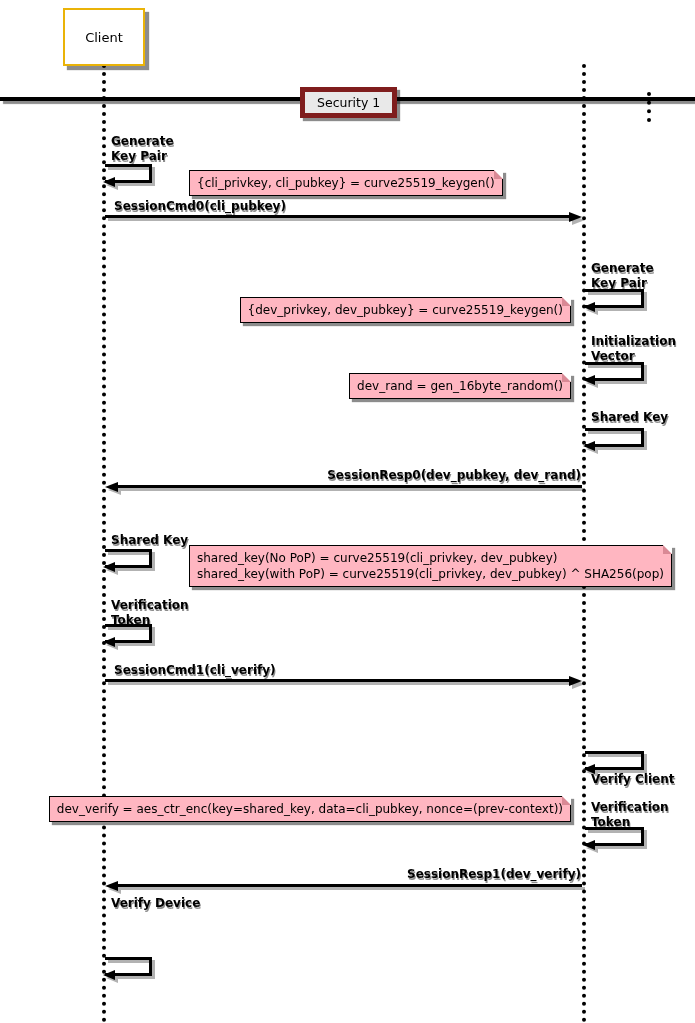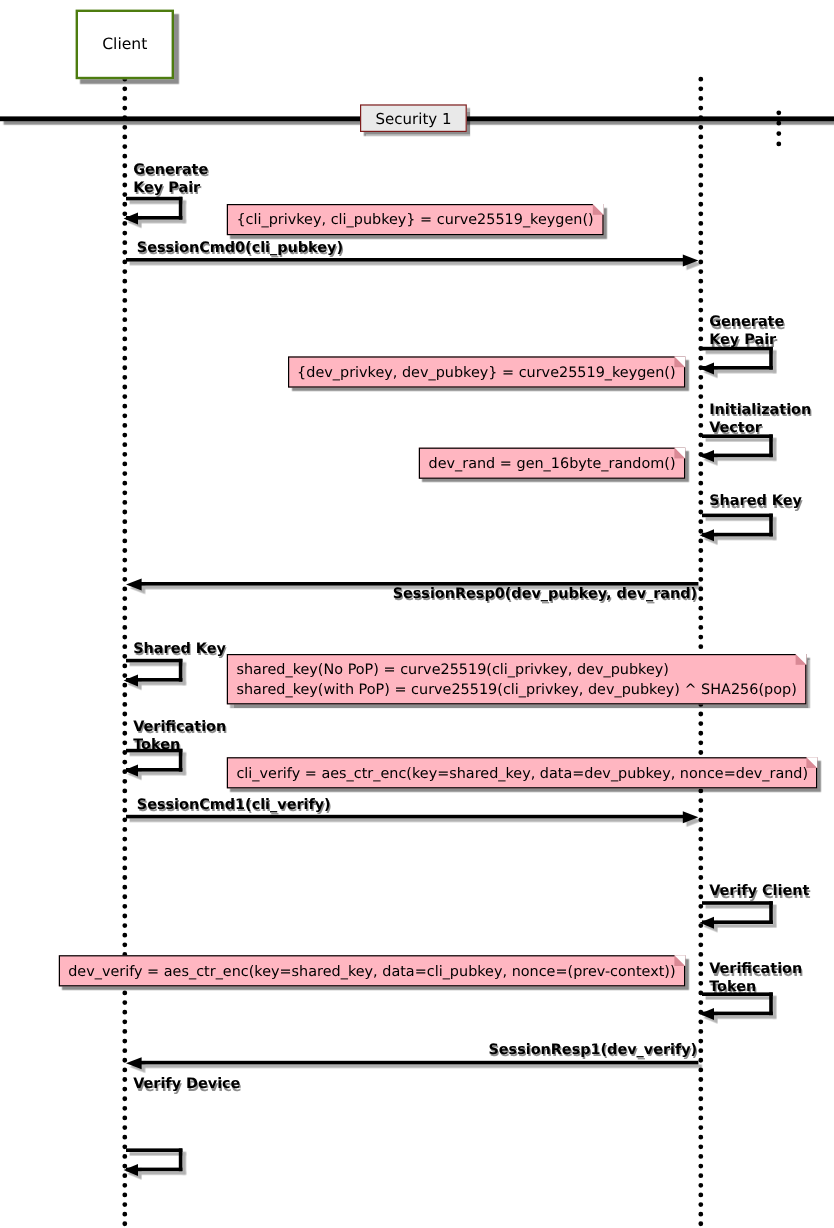--- a/index.html
+++ b/index.html
@@ -3,31 +3,31 @@
 <meta charset="utf-8">
 <style>
   html, body { margin:0; padding:0; background:#fff; }
   #canvas {
     position:relative; width:695px; height:1023px; background:#fff;
     font-family:"DejaVu Sans","Liberation Sans",sans-serif; color:#000;
     overflow:hidden;
   }
   .actor {
     position:absolute; width:78px; height:54px; background:#fff;
-    border:2px solid #4d7c0f; box-shadow:4px 4px 1px rgba(0,0,0,0.45);
+    border:2px solid #eab308; box-shadow:4px 4px 1px rgba(0,0,0,0.45);
     display:flex; align-items:center; justify-content:center; font-size:13px;
   }
   .lifeline { position:absolute; width:0; border-left:4px dotted var(--line-color,#000); }
   .sepline {
     position:absolute; left:0; top:97px; width:695px; height:4px;
     background:var(--line-color,#000); box-shadow:3px 3px 1px rgba(0,0,0,0.45);
   }
   .seplabel {
     position:absolute; left:300px; top:87px; background:var(--separator-fill,#e9e9e9);
-    border:1px solid #7f1d1d; padding:3px 12px; font-size:12.5px;
+    border:5px solid #7f1d1d; padding:3px 12px; font-size:12.5px;
     box-shadow:3px 3px 1px rgba(0,0,0,0.45);
   }
   .edgedots { position:absolute; left:647px; top:92px; height:30px; width:0; border-left:4px dotted var(--line-color,#000); }
   .blabel {
     position:absolute; font-size:12px; font-weight:bold; line-height:1.25;
     white-space:pre-line; text-shadow:1px 2px 0 rgba(0,0,0,0.45);
   }
   .blabel.right-align { text-align:right; }
   .note {
     position:absolute; width:max-content; background:var(--note-fill,#ffb6c1);
@@ -94,37 +94,36 @@
   <div class="selfloop device" style="left:585px; top:289px;"></div>
 
   <div class="blabel" style="left:591px; top:334px;">Initialization
 Vector</div>
   <div class="note" style="right:124px; top:360px;">dev_rand = gen_16byte_random()</div>
   <div class="selfloop device" style="left:585px; top:362px;"></div>
 
   <div class="blabel" style="left:591px; top:410px;">Shared Key</div>
   <div class="selfloop device" style="left:585px; top:428px;"></div>
 
-  <div class="blabel right-align" style="right:114px; top:468px;margin-top:19px;">SessionResp0(dev_pubkey, dev_rand)</div>
+  <div class="blabel right-align" style="right:114px; top:468px;">SessionResp0(dev_pubkey, dev_rand)</div>
   <div class="msg to-left" style="left:117px; top:485px; width:465px;"></div>
 
   <div class="blabel" style="left:111px; top:533px;">Shared Key</div>
   <div class="note" style="left:189px; top:532px;">shared_key(No PoP) = curve25519(cli_privkey, dev_pubkey)
 shared_key(with PoP) = curve25519(cli_privkey, dev_pubkey) ^ SHA256(pop)</div>
   <div class="selfloop client" style="left:105px; top:549px;"></div>
 
   <div class="blabel" style="left:111px; top:598px;">Verification
 Token</div>
-  <div class="note" style="left:189px; top:618px;">cli_verify = aes_ctr_enc(key=shared_key, data=dev_pubkey, nonce=dev_rand)</div>
   <div class="selfloop client" style="left:105px; top:624px;"></div>
 
   <div class="blabel" style="left:114px; top:663px;text-align:center;">SessionCmd1(cli_verify)</div>
   <div class="msg to-right" style="left:105px; top:679px; width:465px;"></div>
 
-  <div class="blabel" style="left:591px; top:735px;">Verify Client</div>
+  <div class="blabel" style="left:591px; top:772px;">Verify Client</div>
   <div class="selfloop device" style="left:585px; top:751px;"></div>
 
   <div class="blabel" style="left:591px; top:800px;">Verification
 Token</div>
   <div class="note" style="right:124px; top:783px;">dev_verify = aes_ctr_enc(key=shared_key, data=cli_pubkey, nonce=(prev-context))</div>
   <div class="selfloop device" style="left:585px; top:827px;"></div>
 
   <div class="blabel right-align" style="right:114px; top:867px;">SessionResp1(dev_verify)</div>
   <div class="msg to-left" style="left:117px; top:884px; width:465px;"></div>
 

